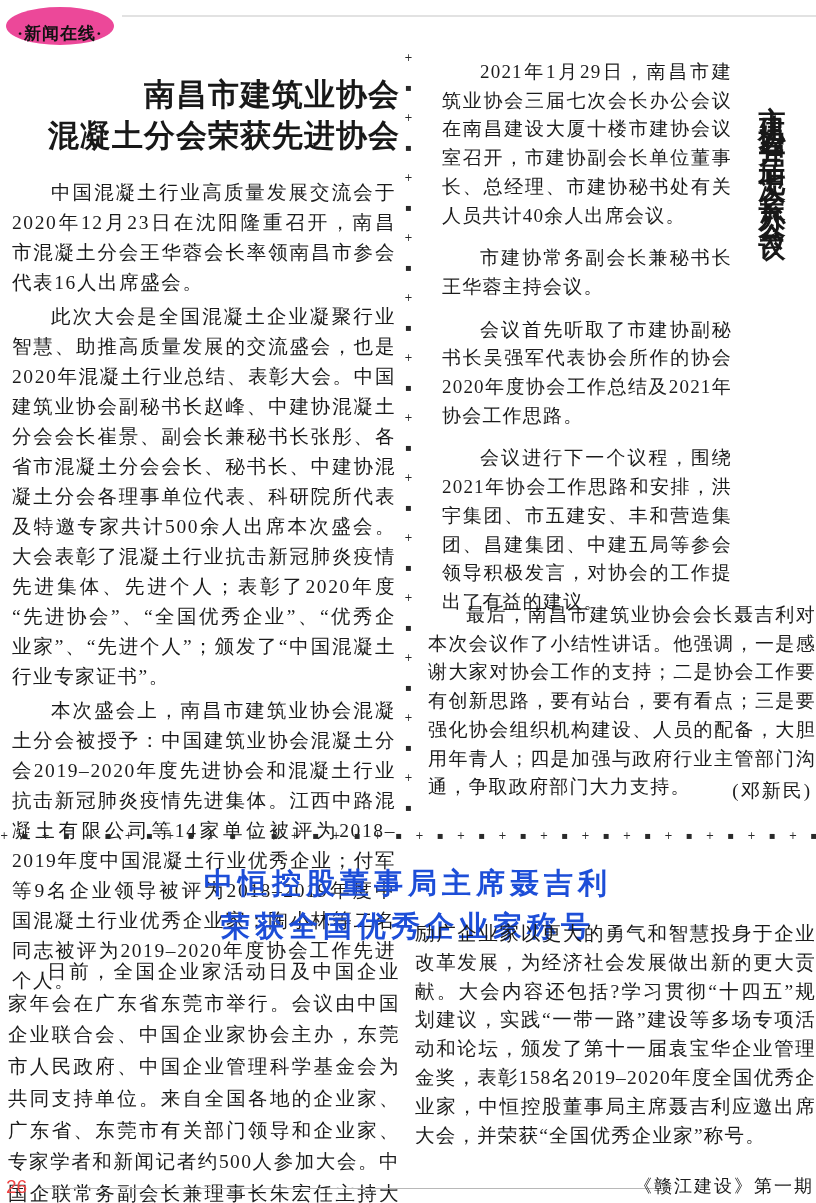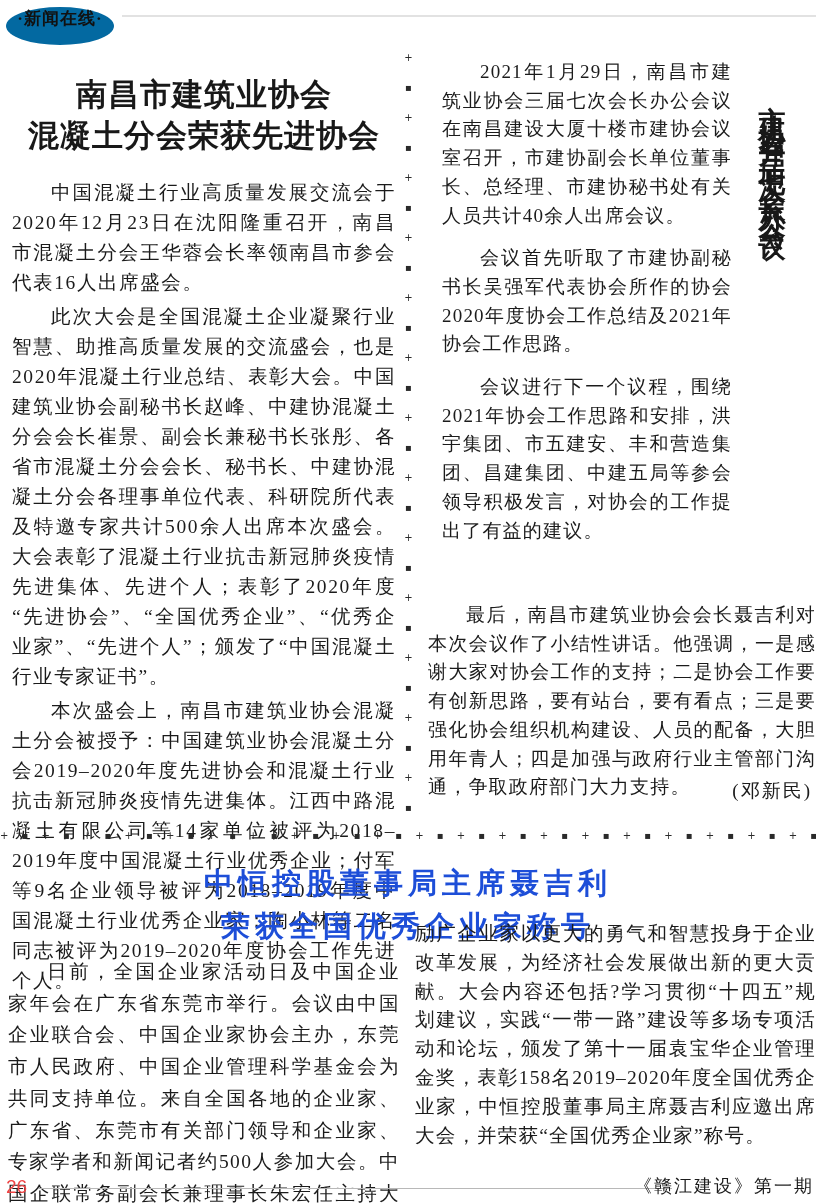--- a/index.html
+++ b/index.html
@@ -6,33 +6,33 @@
   .page {
     position:relative; width:816px; height:1203px; margin:0 auto;
     background:#ffffff; overflow:hidden;
     font-family:"Liberation Serif","DejaVu Serif",serif;
     color:#1b1b1b;
   }
 
   
   .badge {
     position:absolute; left:6px; top:7px; width:108px; height:38px;
-    background:#0369a1; border-radius:50%;
-    display:flex; align-items:flex-start; justify-content:center;
+    background:#ec4899; border-radius:50%;
+    display:flex; align-items:flex-end; justify-content:center;
     font-size:17px; font-weight:bold; letter-spacing:1px; color:#111;
   }
   .header-rule {
     position:absolute; left:122px; right:0; top:15px; height:2px;
     background:#e2e2e2;
   }
 
   
   .article1 { position:absolute; left:8px; top:74px; width:392px; }
   .article1 .title {
-    text-align:center; font-weight:900; font-size:31px; line-height:41px;
+    text-align:right; font-weight:900; font-size:31px; line-height:41px;
     letter-spacing:1px; color:#181818;
   }
   .article1 .body { margin-top:22px; }
   .body p {
     margin:4px; font-size:19.5px; line-height:30px; letter-spacing:1.6px;
     text-align:justify; text-indent:2em; text-justify:inter-ideograph;
   }
 
   
   .cross-v {
@@ -122,20 +122,21 @@
       <p>中国混凝土行业高质量发展交流会于2020年12月23日在沈阳隆重召开，南昌市混凝土分会王华蓉会长率领南昌市参会代表16人出席盛会。</p>
       <p>此次大会是全国混凝土企业凝聚行业智慧、助推高质量发展的交流盛会，也是2020年混凝土行业总结、表彰大会。中国建筑业协会副秘书长赵峰、中建协混凝土分会会长崔景、副会长兼秘书长张彤、各省市混凝土分会会长、秘书长、中建协混凝土分会各理事单位代表、科研院所代表及特邀专家共计500余人出席本次盛会。大会表彰了混凝土行业抗击新冠肺炎疫情先进集体、先进个人；表彰了2020年度“先进协会”、“全国优秀企业”、“优秀企业家”、“先进个人”；颁发了“中国混凝土行业专家证书”。</p>
       <p>本次盛会上，南昌市建筑业协会混凝土分会被授予：中国建筑业协会混凝土分会2019–2020年度先进协会和混凝土行业抗击新冠肺炎疫情先进集体。江西中路混凝土有限公司等14家单位被评为2018–2019年度中国混凝土行业优秀企业；付军等9名企业领导被评为2018–2019年度中国混凝土行业优秀企业家；陶小林等二名同志被评为2019–2020年度协会工作先进个人。</p>
     </div>
   </div>
 
   <div class="cross-v">+ ▪ + ▪ + ▪ + ▪ + ▪ + ▪ + ▪ + ▪ + ▪ + ▪ + ▪ + ▪ + ▪ + ▪ + ▪ + ▪ + ▪ + ▪ + ▪ + ▪ + ▪ + ▪ + ▪ + ▪ + ▪ + ▪ + ▪ + ▪ + ▪ + ▪ + ▪ + ▪ + ▪ + ▪ + ▪ + ▪ + ▪ + ▪ + ▪ + ▪ </div>
 
   <div class="article2-col">
     <p>2021年1月29日，南昌市建筑业协会三届七次会长办公会议在南昌建设大厦十楼市建协会议室召开，市建协副会长单位董事长、总经理、市建协秘书处有关人员共计40余人出席会议。</p>
+    <p>市建协常务副会长兼秘书长王华蓉主持会议。</p>
     <p>会议首先听取了市建协副秘书长吴强军代表协会所作的协会2020年度协会工作总结及2021年协会工作思路。</p>
     <p>会议进行下一个议程，围绕2021年协会工作思路和安排，洪宇集团、市五建安、丰和营造集团、昌建集团、中建五局等参会领导积极发言，对协会的工作提出了有益的建议。</p>
   </div>
 
   <div class="vtitle">市建协召开三届七次会长办公会议</div>
 
   <div class="article2-closing">
     <p>最后，南昌市建筑业协会会长聂吉利对本次会议作了小结性讲话。他强调，一是感谢大家对协会工作的支持；二是协会工作要有创新思路，要有站台，要有看点；三是要强化协会组织机构建设、人员的配备，大胆用年青人；四是加强与政府行业主管部门沟通，争取政府部门大力支持。</p>
   </div>
   <div class="byline">(邓新民)</div>

